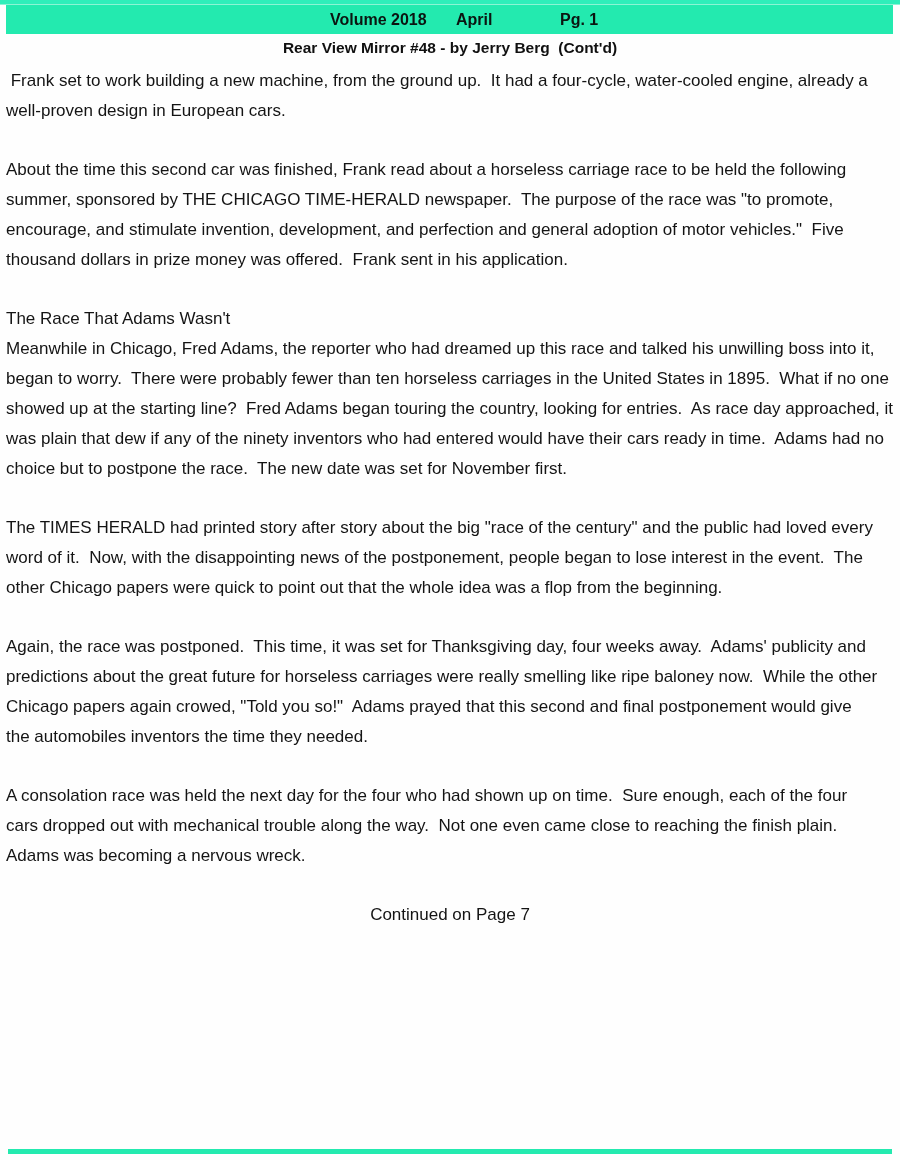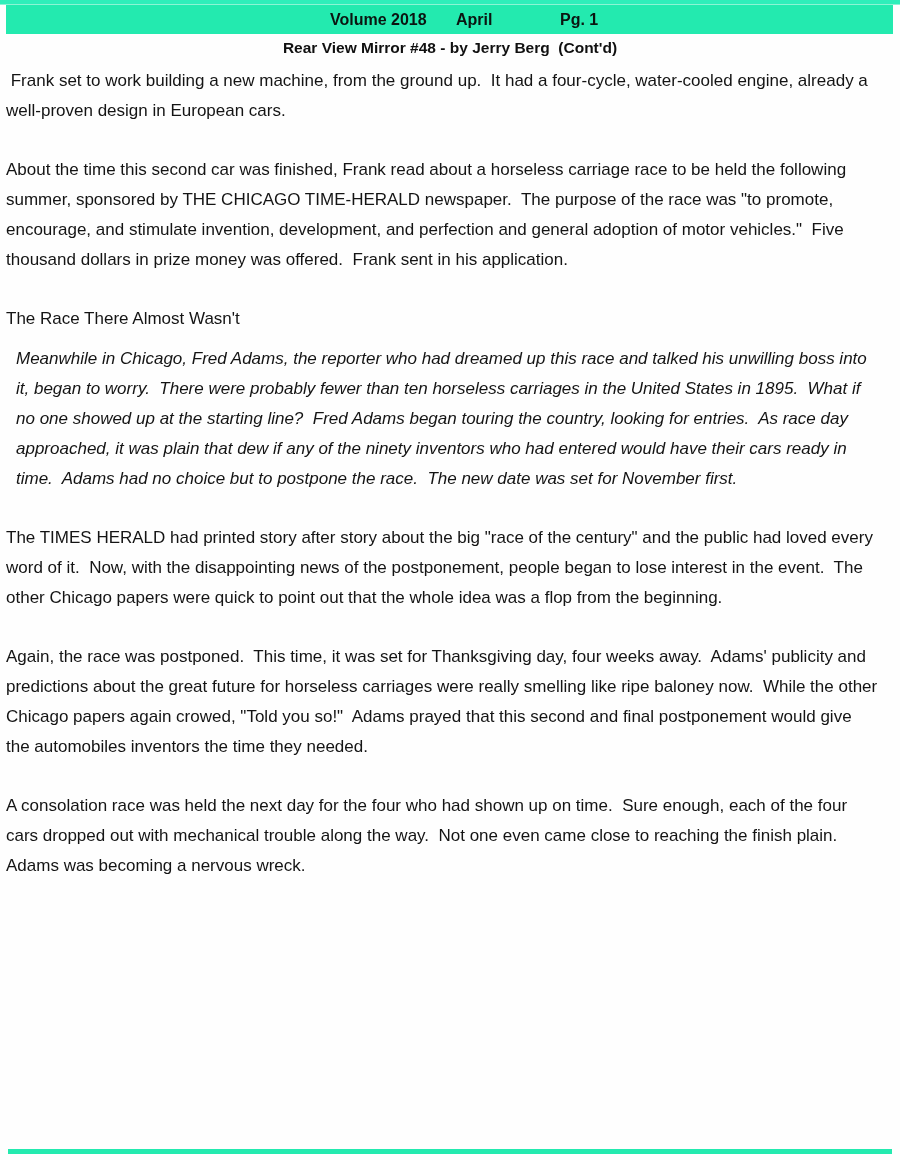--- a/index.html
+++ b/index.html
@@ -67,21 +67,21 @@
     font-size: 17px;
     line-height: 30px;
     white-space: pre-wrap;
   }
   .section { margin: 0 0 29px 0; }
   .section-heading {
     font-size: 17px;
     line-height: 30px;
     white-space: pre;
   }
-  .section p { margin: 10px; font-style: italic; }
+  .section p { margin: 0; }
   .continued-note {
     text-align: center;
     font-size: 17px;
     line-height: 30px;
     margin-top: 1px;
   }
   .bottom-bar {
     position: absolute;
     left: 8px;
     right: 8px;
@@ -103,25 +103,26 @@
     <span class="h-page">Pg. 1</span>
   </div>
 
   <div class="article-title">Rear View Mirror #48 - by Jerry Berg  (Cont'd)</div>
 
   <div class="body-text">
     <p> Frank set to work building a new machine, from the ground up.  It had a four-cycle, water-cooled engine, already a well-proven design in European cars.</p>
     <p>About the time this second car was finished, Frank read about a horseless carriage race to be held the following summer, sponsored by THE CHICAGO TIME-HERALD newspaper.  The purpose of the race was "to promote, encourage, and stimulate invention, development, and perfection and general adoption of motor vehicles."  Five thousand dollars in prize money was offered.  Frank sent in his application.</p>
 
     <div class="section">
-      <div class="section-heading">The Race There Almost Wasn't</div>
+      <div class="section-heading">The Race That Adams Wasn't</div>
       <p>Meanwhile in Chicago, Fred Adams, the reporter who had dreamed up this race and talked his unwilling boss into it, began to worry.  There were probably fewer than ten horseless carriages in the United States in 1895.  What if no one showed up at the starting line?  Fred Adams began touring the country, looking for entries.  As race day approached, it was plain that dew if any of the ninety inventors who had entered would have their cars ready in time.  Adams had no choice but to postpone the race.  The new date was set for November first.</p>
     </div>
 
     <p>The TIMES HERALD had printed story after story about the big "race of the century" and the public had loved every word of it.  Now, with the disappointing news of the postponement, people began to lose interest in the event.  The other Chicago papers were quick to point out that the whole idea was a flop from the beginning.</p>
     <p>Again, the race was postponed.  This time, it was set for Thanksgiving day, four weeks away.  Adams' publicity and predictions about the great future for horseless carriages were really smelling like ripe baloney now.  While the other Chicago papers again crowed, "Told you so!"  Adams prayed that this second and final postponement would give the automobiles inventors the time they needed.</p>
     <p>A consolation race was held the next day for the four who had shown up on time.  Sure enough, each of the four cars dropped out with mechanical trouble along the way.  Not one even came close to reaching the finish plain.  Adams was becoming a nervous wreck.</p>
 
+    <div class="continued-note">Continued on Page 7</div>
   </div>
 
   <div class="bottom-bar"></div>
 
 </div>
 
 </body></html>

